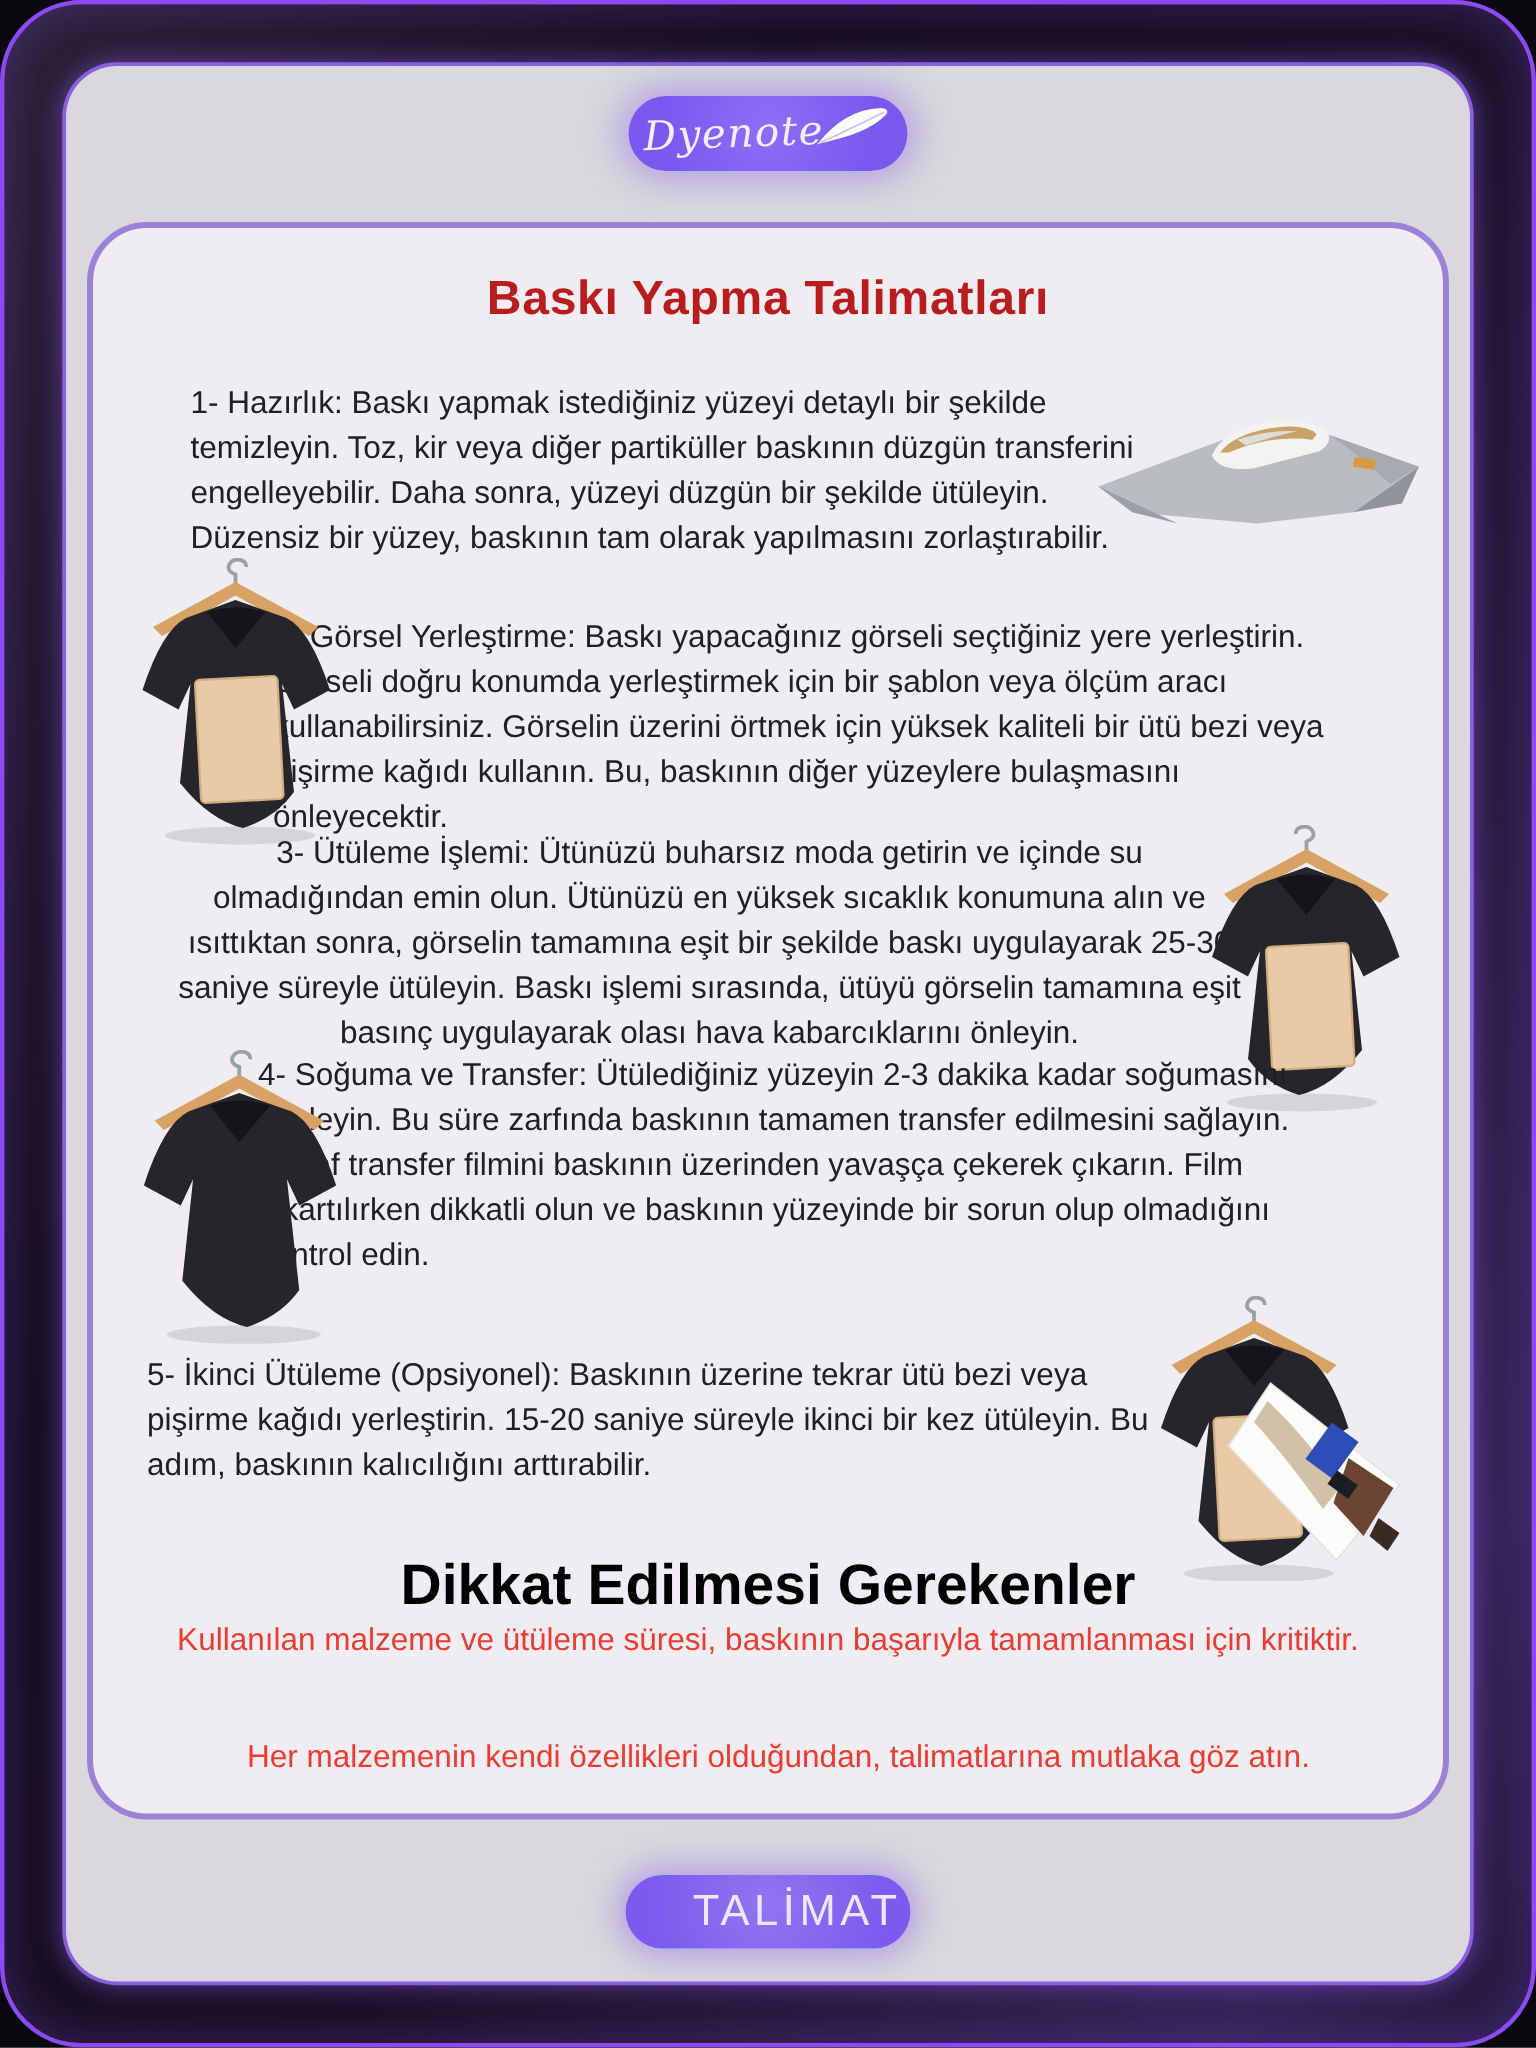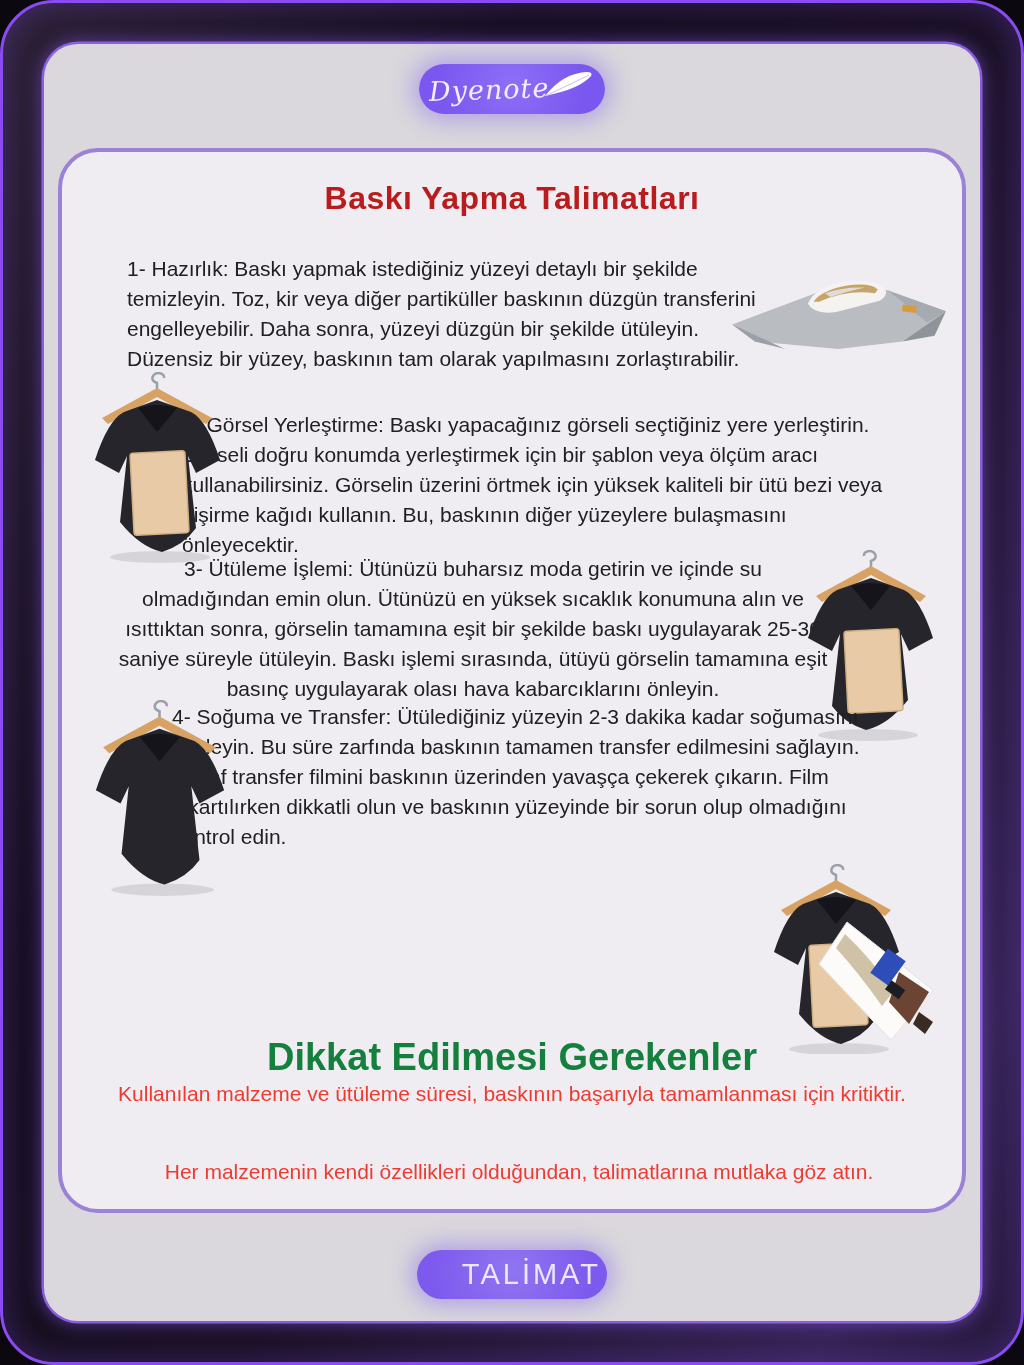--- a/index.html
+++ b/index.html
@@ -37,21 +37,21 @@
   .s3{left:36px;top:402px;width:750px;text-align:center;}
   .s4{right:40px;top:550px;width:750px;text-align:left;}
   .s5{left:36px;top:750px;width:690px;text-align:left;}
   .art{position:absolute;}
   .art-iron{right:8px;top:110px;width:228px;height:104px;}
   .art-tee1{left:20px;top:220px;width:150px;height:195px;}
   .art-tee2{right:16px;top:398px;width:150px;height:195px;}
   .art-tee3{left:20px;top:548px;width:155px;height:200px;}
   .art-tee4{right:6px;top:712px;width:195px;height:190px;}
   .warn-title{position:absolute;top:884px;left:0;right:0;margin:0;text-align:center;
-              font-size:38px;font-weight:bold;color:#15803d;}
+              font-size:38px;font-weight:bold;color:#000000;}
   .warn-line{position:absolute;left:0;right:0;margin:0;text-align:center;
              font-size:21px;color:#ed3b31;}
   .w1{top:930px;}
   .w2{top:1008px;margin-left:14px;}
   
   .footer-pill{position:absolute;left:50%;bottom:22px;transform:translateX(-50%);
                width:190px;height:49px;border-radius:25px;border:none;cursor:pointer;
                background:radial-gradient(circle at 50% 40%,#9075f0 0%,#7d5aee 80%);
                box-shadow:0 0 22px 6px rgba(125,90,240,.45);
                display:flex;align-items:center;justify-content:flex-end;}
@@ -134,20 +134,23 @@
       <p class="step s4">4- Soğuma ve Transfer: Ütülediğiniz yüzeyin 2-3 dakika kadar soğumasını
 bekleyin. Bu süre zarfında baskının tamamen transfer edilmesini sağlayın.
 Şeffaf transfer filmini baskının üzerinden yavaşça çekerek çıkarın. Film
 çıkartılırken dikkatli olun ve baskının yüzeyinde bir sorun olup olmadığını
 kontrol edin.</p>
       <svg class="art art-tee3" viewBox="0 0 150 195">
         <use href="#g-hanger"></use>
           <use href="#g-tee"></use>
       </svg>
 
+      <p class="step s5">5- İkinci Ütüleme (Opsiyonel): Baskının üzerine tekrar ütü bezi veya
+pişirme kağıdı yerleştirin. 15-20 saniye süreyle ikinci bir kez ütüleyin. Bu
+adım, baskının kalıcılığını arttırabilir.</p>
       <svg class="art art-tee4" viewBox="0 0 195 190">
         <use href="#g-hanger"></use>
           <use href="#g-tee"></use>
           <use href="#g-patch"></use>
         <polygon points="86,58 172,126 130,176 58,100" fill="#fcfbfa" stroke="#e4e2de" stroke-width="1"></polygon>
         <path d="M84,70 Q112,96 132,128 L121,142 Q97,108 75,84 Z" fill="#cfc2a6"></path>
         <rect x="116" y="88" width="22" height="30" fill="#2f4db8" transform="rotate(36 127 103)"></rect>
         <polygon points="138,108 168,128 148,160 128,138" fill="#6b4434"></polygon>
         <rect x="126" y="120" width="17" height="11" fill="#1c1d22" transform="rotate(36 134 125)"></rect>
         <polygon points="158,148 172,158 164,170 152,160" fill="#3a2a24"></polygon>

